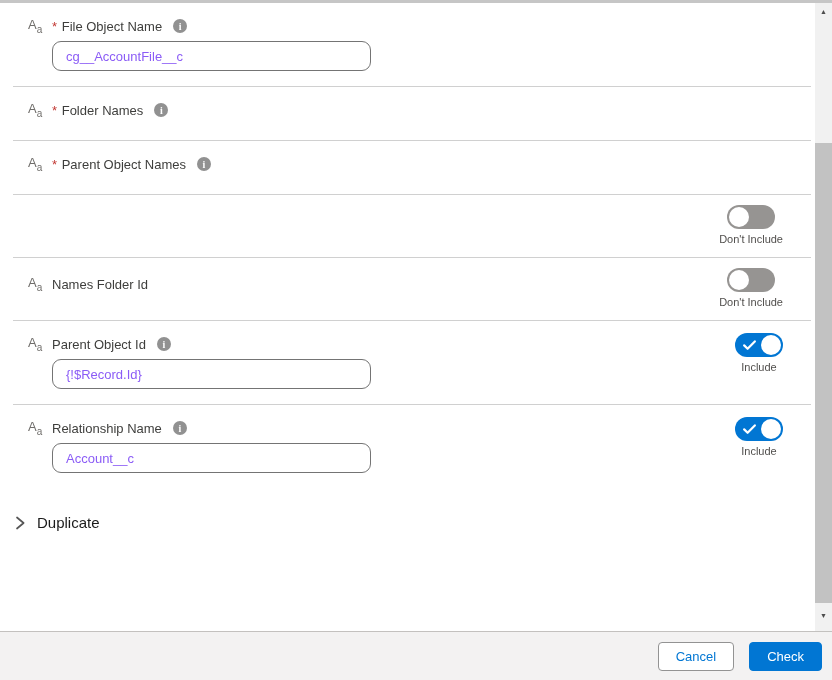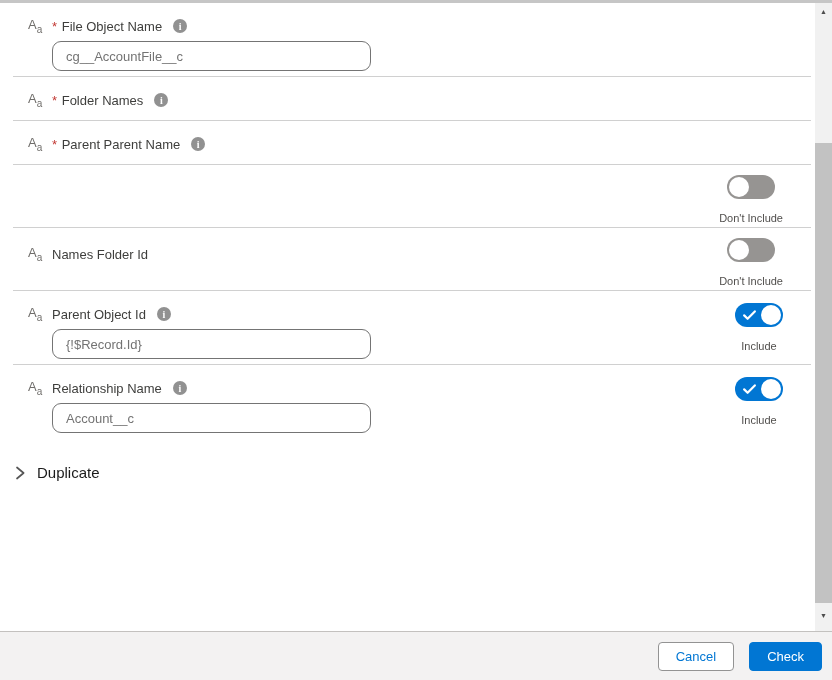--- a/index.html
+++ b/index.html
@@ -7,49 +7,49 @@
   .stage {
     width:832px; height:680px; position:relative; background:#fff;
     font-family:"Liberation Sans", sans-serif; overflow:hidden;
   }
   .top-bar { position:absolute; top:0; left:0; right:0; height:3px; background:#c6c6c6; z-index:5; }
 
   
   .scroll-area { position:absolute; top:3px; left:0; right:17px; bottom:49px; background:#fff; overflow:hidden; }
 
   
-  .row { margin:0 4px 0 13px; padding:14px 0 5px 15px; border-bottom:1px solid #d0d0d0; position:relative; }
+  .row { margin:0 4px 0 13px; padding:14px 0 15px 15px; border-bottom:1px solid #d0d0d0; position:relative; }
   .row.no-divider { border-bottom:none; }
   .label-line { display:flex; align-items:center; gap:9px; height:18px; color:#3e3e3c; font-size:13px; }
   .field .label-line { margin-bottom:6px; }
   .type-icon { color:#706e6b; font-size:13px; width:15px; flex:0 0 15px; letter-spacing:0; }
   .type-icon sub { font-size:10px; }
   .req { color:#c23934; margin-right:1px; }
   .info-icon {
     width:14px; height:14px; border-radius:50%; background:#919191; color:#fff;
     font-size:10px; font-weight:bold; font-family:"Liberation Serif", serif;
     display:inline-flex; align-items:center; justify-content:center; cursor:pointer; margin-left:2px;
   }
   .text-input {
     display:block; margin-left:24px; width:319px; height:30px;
     border:1px solid #747474; border-radius:9px; padding:0 13px;
-    font-size:13px; color:#737373; background:#fff; font-family:inherit; outline:none;
+    font-size:13px; color:#8b5cf6; background:#fff; font-family:inherit; outline:none;
   }
 
   
   .toggle-block { position:absolute; right:28px; top:10px; text-align:center; }
   .field-toggle .toggle-block { top:12px; }
   .toggle { width:48px; height:24px; border-radius:12px; position:relative; display:block; margin:0 auto; border:none; cursor:pointer; padding:0; }
   .toggle.off { background:#969492; }
   .toggle.on  { background:#0176d3; }
   .knob { position:absolute; top:2px; width:20px; height:20px; border-radius:50%; background:#fff; }
   .toggle.off .knob { left:2px; }
   .toggle.on  .knob { right:2px; }
   .toggle .check { position:absolute; left:8px; top:7px; }
-  .toggle-caption { font-size:11px; color:#514f4d; margin-top:13px; white-space:nowrap; }
+  .toggle-caption { font-size:11px; color:#514f4d; margin-top:4px; white-space:nowrap; }
 
   .toggle-row { min-height:63px; padding-top:10px; padding-bottom:10px; }
   .toggle-row .label-line { margin-top:7px; }
 
   
   .advanced {
     margin:26px 0 0 14px; display:flex; align-items:center; gap:11px;
     font-size:15px; color:#1b1b1b; cursor:pointer; width:max-content;
   }
 
@@ -90,21 +90,21 @@
       <div class="label-line">
         <span class="type-icon">A<sub>a</sub></span>
         <span><span class="req">*</span> <span>Folder Names</span></span>
         <span class="info-icon">i</span>
       </div>
     </div>
 
     <div class="row field">
       <div class="label-line">
         <span class="type-icon">A<sub>a</sub></span>
-        <span><span class="req">*</span> <span>Parent Parent Name</span></span>
+        <span><span class="req">*</span> <span>Parent Object Names</span></span>
         <span class="info-icon">i</span>
       </div>
     </div>
 
     <div class="row toggle-row">
       <div class="toggle-block">
         <button class="toggle off">
             <span class="knob"></span>
           </button>
         <div class="toggle-caption">Don't Include</div>

